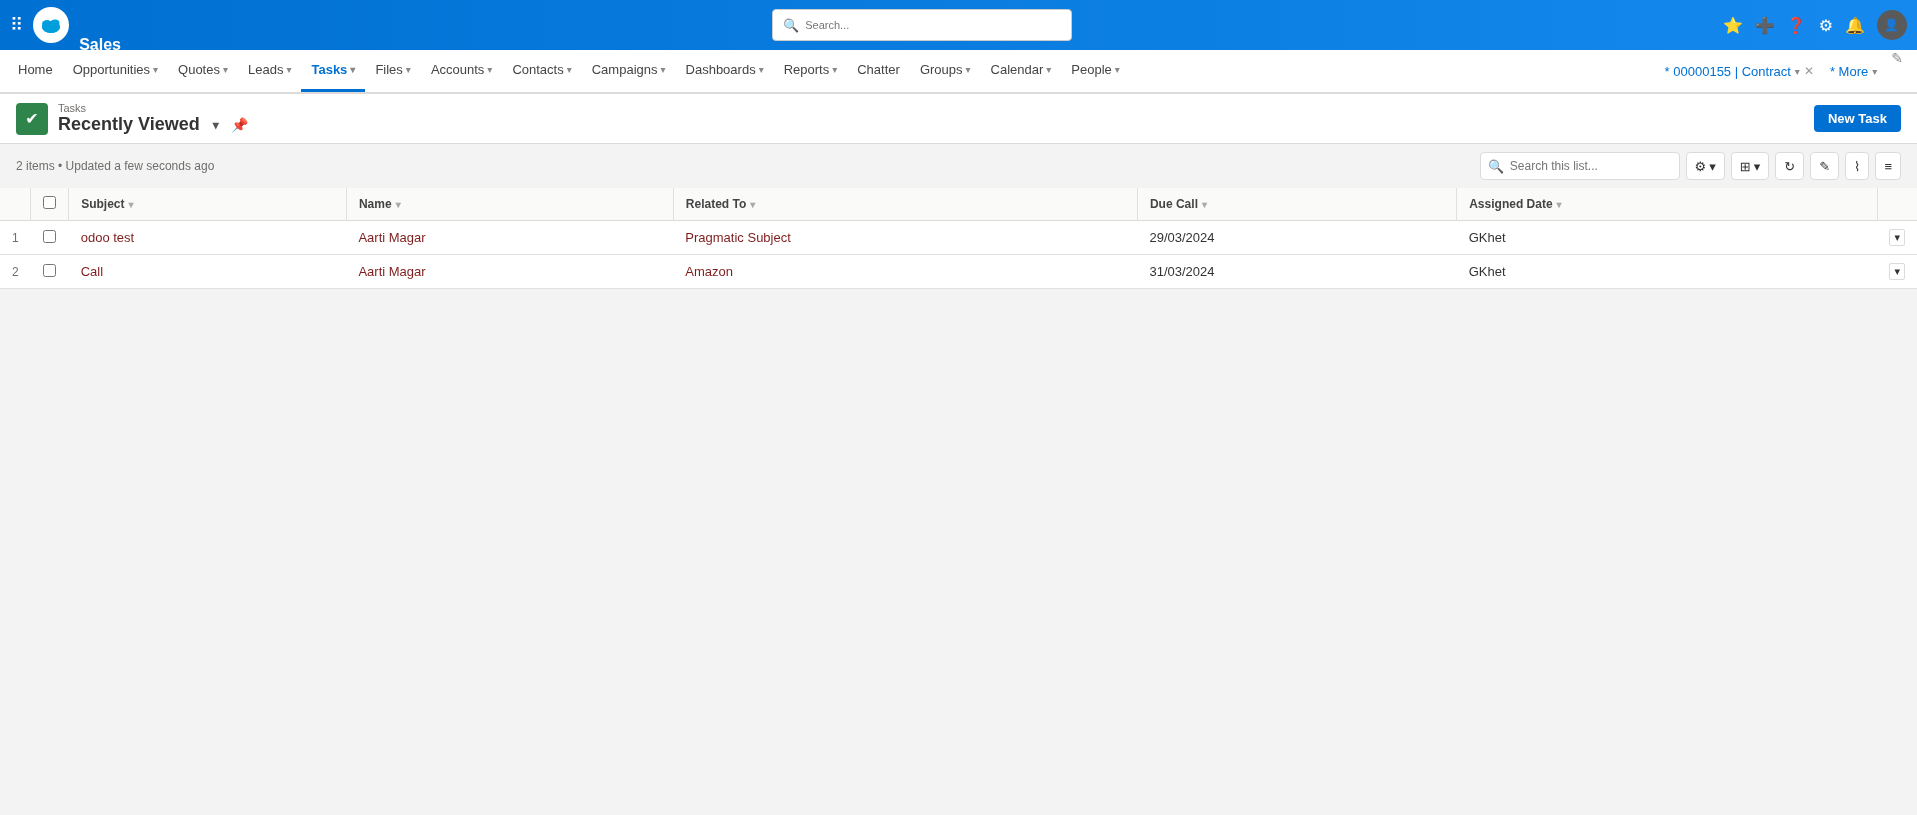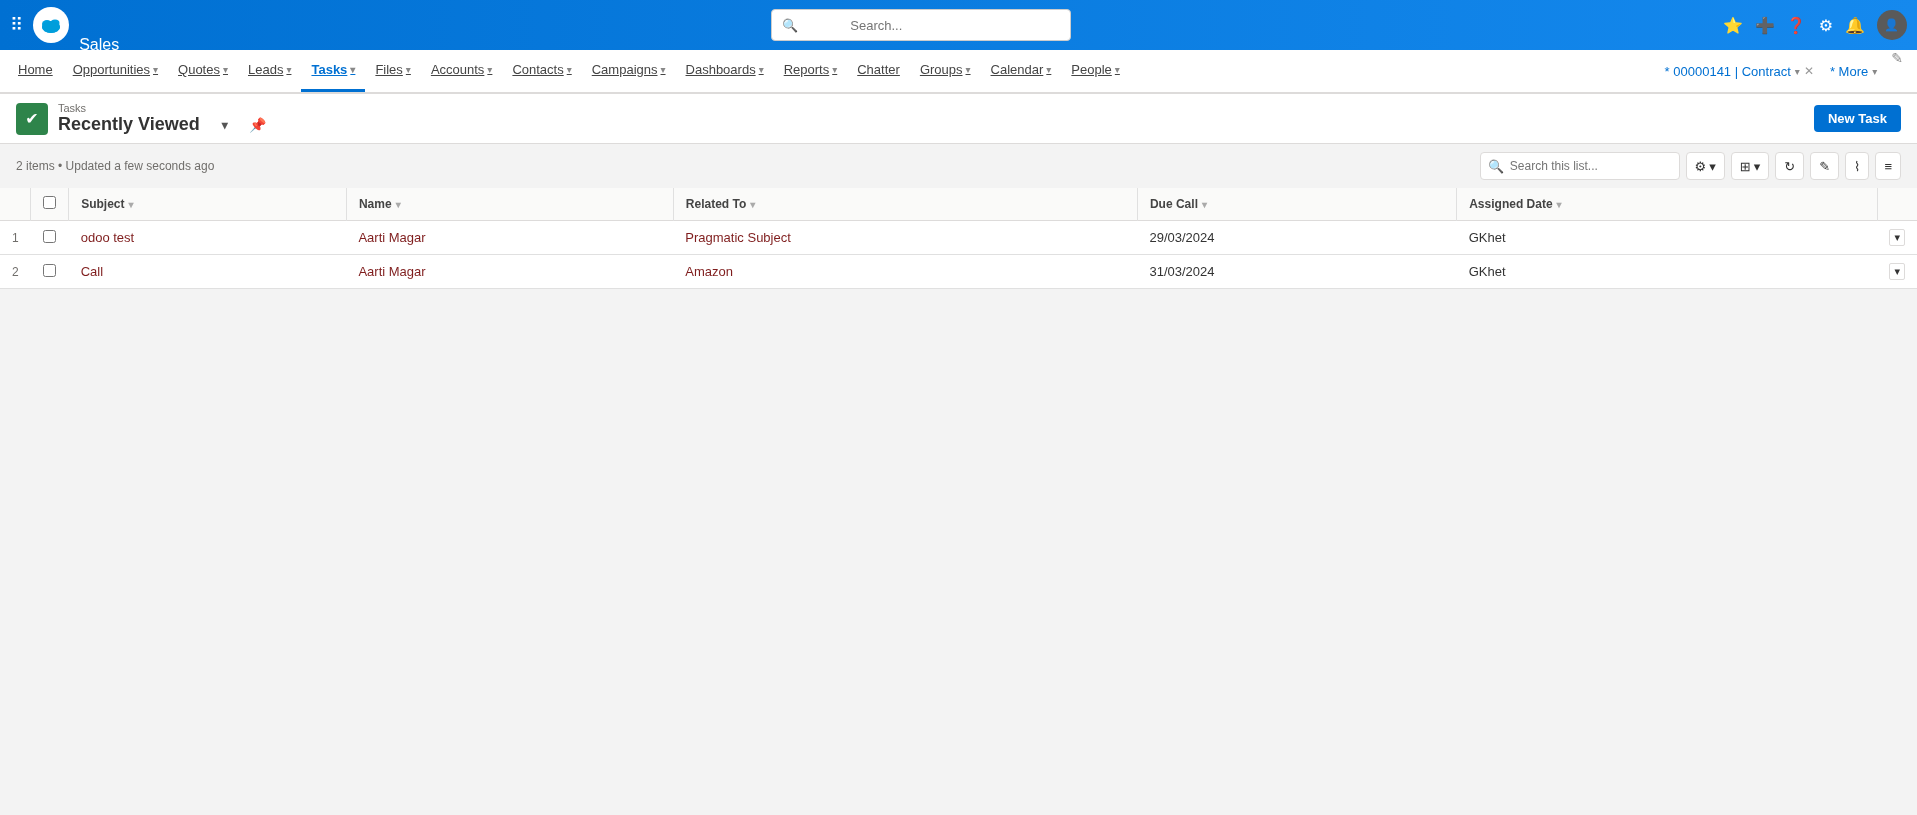--- a/index.html
+++ b/index.html
@@ -10,34 +10,34 @@
       height: 50px;
       background: linear-gradient(to right, #0070d2, #1589ee);
       display: flex;
       align-items: center;
       padding: 0 10px;
       justify-content: space-between;
     }
     .top-bar-left { display: flex; align-items: center; gap: 10px; }
     .salesforce-logo { width: 36px; height: 36px; background: #fff; border-radius: 50%; display: flex; align-items: center; justify-content: center; }
     .salesforce-logo svg { width: 24px; height: 24px; }
-    .app-name { color: #fff; font-size: 16px; font-weight: normal; margin-top: 40px; }
+    .app-name { color: #fff; font-size: 16px; font-weight: bold; margin-top: 40px; }
     .grid-icon { color: #fff; font-size: 18px; cursor: pointer; }
     .search-bar {
       flex: 0 0 300px;
       height: 32px;
       background: #fff;
       border-radius: 4px;
       display: flex;
       align-items: center;
       padding: 0 10px;
       gap: 6px;
       border: 1px solid #ccc;
     }
-    .search-bar input { border: none; outline: none; font-size: 13px; width: 100%; margin-left: 46px; }
+    .search-bar input { border: none; outline: none; font-size: 11px; width: 100%; }
     .top-bar-right { display: flex; align-items: center; gap: 12px; color: #fff; }
     .top-bar-right span { cursor: pointer; font-size: 16px; }
     .avatar { width: 30px; height: 30px; border-radius: 50%; background: #5a5a5a; display: flex; align-items: center; justify-content: center; color: #fff; font-size: 12px; overflow: hidden; }
 
     
     .nav-bar {
       height: 44px;
       background: #fff;
       border-bottom: 2px solid #dddbda;
       display: flex;
@@ -48,21 +48,20 @@
     .nav-item {
       display: flex;
       align-items: center;
       padding: 0 10px;
       font-size: 13px;
       color: #444;
       cursor: pointer;
       border-bottom: 3px solid transparent;
       white-space: nowrap;
       gap: 3px;
-      text-decoration: underline;
     }
     .nav-item.active { color: #0070d2; border-bottom: 3px solid #0070d2; font-weight: 600; }
     .nav-chevron { font-size: 10px; color: #888; }
     .nav-divider { flex: 1; }
     .nav-pinned {
       display: flex;
       align-items: center;
       padding: 0 8px;
       font-size: 13px;
       color: #0070d2;
@@ -90,21 +89,21 @@
       width: 32px; height: 32px;
       background: #2e844a;
       border-radius: 4px;
       display: flex; align-items: center; justify-content: center;
       color: #fff; font-size: 16px;
     }
     .page-title-section { display: flex; flex-direction: column; }
     .page-subtitle { font-size: 11px; color: #706e6b; }
     .page-title {
       font-size: 18px; font-weight: bold; color: #333;
-      display: flex; align-items: center; gap: 22px;
+      display: flex; align-items: center; gap: 13px;
     }
     .title-chevron { font-size: 12px; color: #555; cursor: pointer; }
     .pin-icon { font-size: 14px; color: #888; cursor: pointer; }
     .new-task-btn {
       background: #0070d2;
       color: #fff;
       border: none;
       border-radius: 4px;
       padding: 6px 14px;
       font-size: 13px;
@@ -226,21 +225,21 @@
   <div class="nav-item">Contacts <span class="nav-chevron">▾</span></div>
   <div class="nav-item">Campaigns <span class="nav-chevron">▾</span></div>
   <div class="nav-item">Dashboards <span class="nav-chevron">▾</span></div>
   <div class="nav-item">Reports <span class="nav-chevron">▾</span></div>
   <div class="nav-item">Chatter</div>
   <div class="nav-item">Groups <span class="nav-chevron">▾</span></div>
   <div class="nav-item">Calendar <span class="nav-chevron">▾</span></div>
   <div class="nav-item">People <span class="nav-chevron">▾</span></div>
   <div class="nav-divider"></div>
   <div class="nav-pinned">
-    <span>* 00000141 | Contract</span>
+    <span>* 00000155 | Contract</span>
     <span class="nav-chevron">▾</span>
     <span class="close-btn">✕</span>
   </div>
   <div class="nav-pinned">
     <span>* More</span>
     <span class="nav-chevron">▾</span>
   </div>
   <span class="edit-icon-nav">✎</span>
 </div>
 

